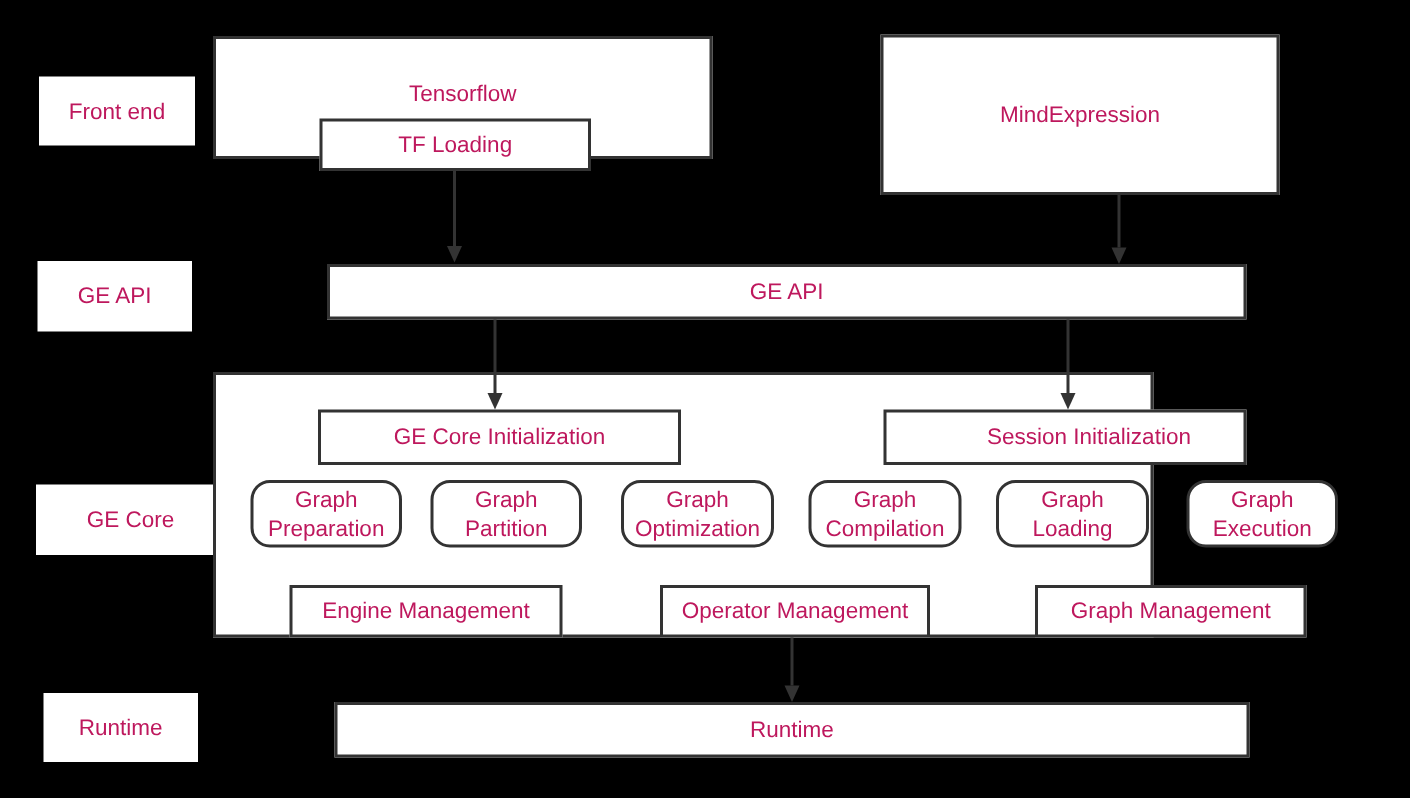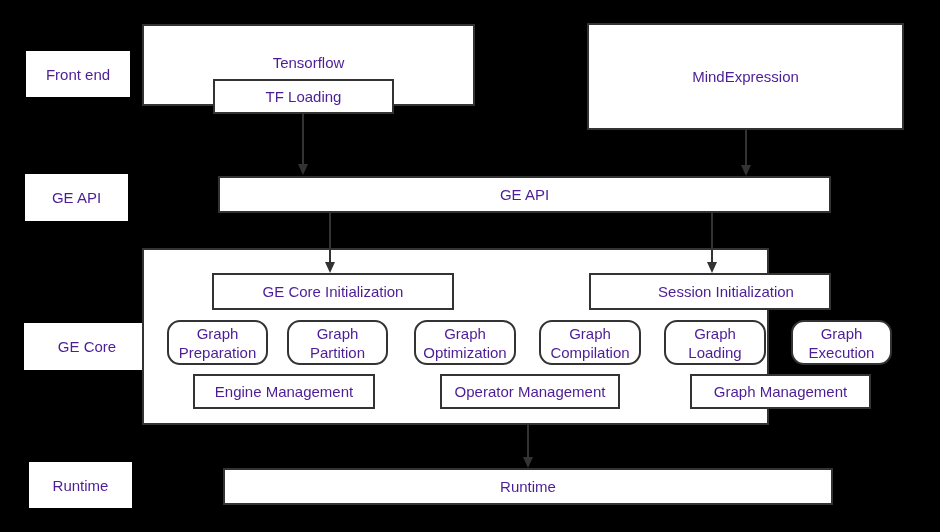--- a/index.html
+++ b/index.html
@@ -5,21 +5,21 @@
   * { margin: 0; padding: 0; box-sizing: border-box; }
   html, body { background: #000; }
   body { font-family: "Liberation Sans", sans-serif; }
 
   .canvas {
     position: relative;
     width: 940px;
     height: 532px;
     background: #000000;
     overflow: hidden;
-    color: #4c1d95;
+    color: #be185d;
     font-size: 15px;
   }
 
   
   .wbox {
     position: absolute;
     background: #ffffff;
     border: 2px solid #333333;
     display: flex;
     align-items: center;
@@ -43,40 +43,40 @@
   .side-ge-core   { left: 24px; top: 323px; width: 126px; height: 47px; }
   .side-runtime   { left: 29px; top: 462px; width: 103px; height: 46px; }
 
   
   .tensorflow-box { left: 142px; top: 24px; width: 333px; height: 82px; display: block; }
   .tensorflow-title {
     position: absolute; left: 0; top: 28px; width: 100%;
     text-align: center; line-height: 18px;
   }
   .tf-adapter { left: 69px; top: 53px; width: 181px; height: 35px; }
-  .mindexpression-box { left: 587px; top: 23px; width: 317px; height: 107px; }
+  .mindexpression-box { left: 587px; top: 23px; width: 266px; height: 107px; }
 
   
   .ge-api-bar { left: 218px; top: 176px; width: 613px; height: 37px; }
 
   
   .ge-core-box { left: 142px; top: 248px; width: 627px; height: 177px; display: block; z-index: 1; }
 
   .ge-core-init  { left: 68px;  top: 23px; width: 242px; height: 37px; }
   .session-init  { left: 445px; top: 23px; width: 242px; height: 37px; padding-left: 32px; }
 
   .stage { top: 70px; height: 45px; border-radius: 13px; }
   .stage-0 { left: 23px;  width: 101px; }
   .stage-1 { left: 143px; width: 101px; }
   .stage-2 { left: 270px; width: 102px; }
   .stage-3 { left: 395px; width: 102px; }
   .stage-4 { left: 520px; width: 102px; }
   .stage-5 { left: 647px; width: 101px; }
 
-  .mgmt { top: 124px; height: 35px; }
+  .mgmt { top: 140px; height: 35px; }
   .mgmt-0 { left: 49px;  width: 182px; }
   .mgmt-1 { left: 296px; width: 180px; }
   .mgmt-2 { left: 546px; width: 181px; }
 
   
   .runtime-bar { left: 223px; top: 468px; width: 610px; height: 37px; }
 
   
   .arrow {
     position: absolute;

